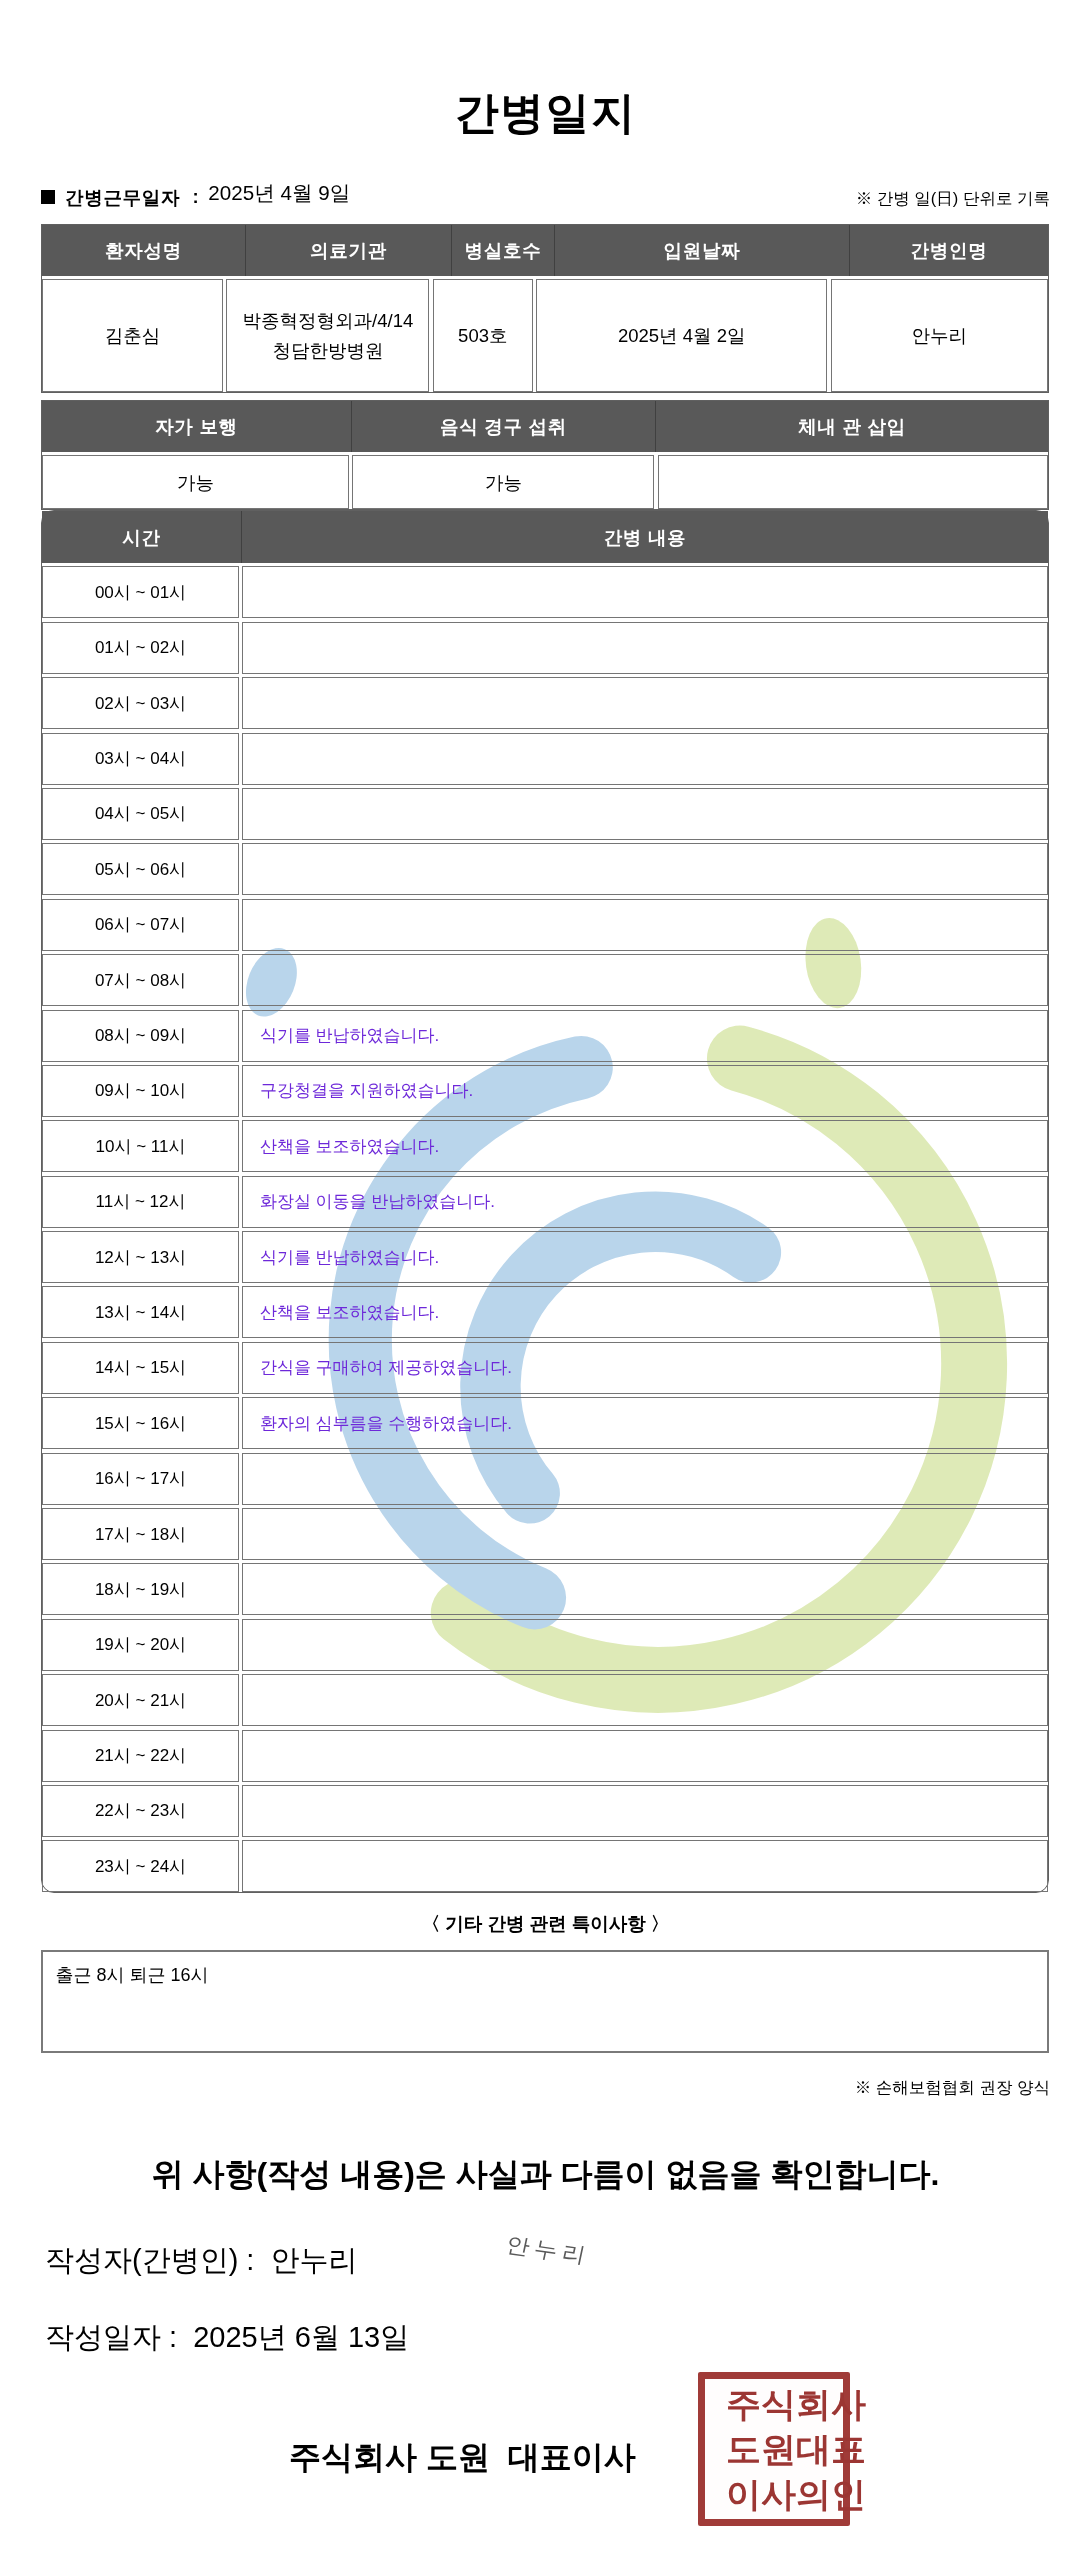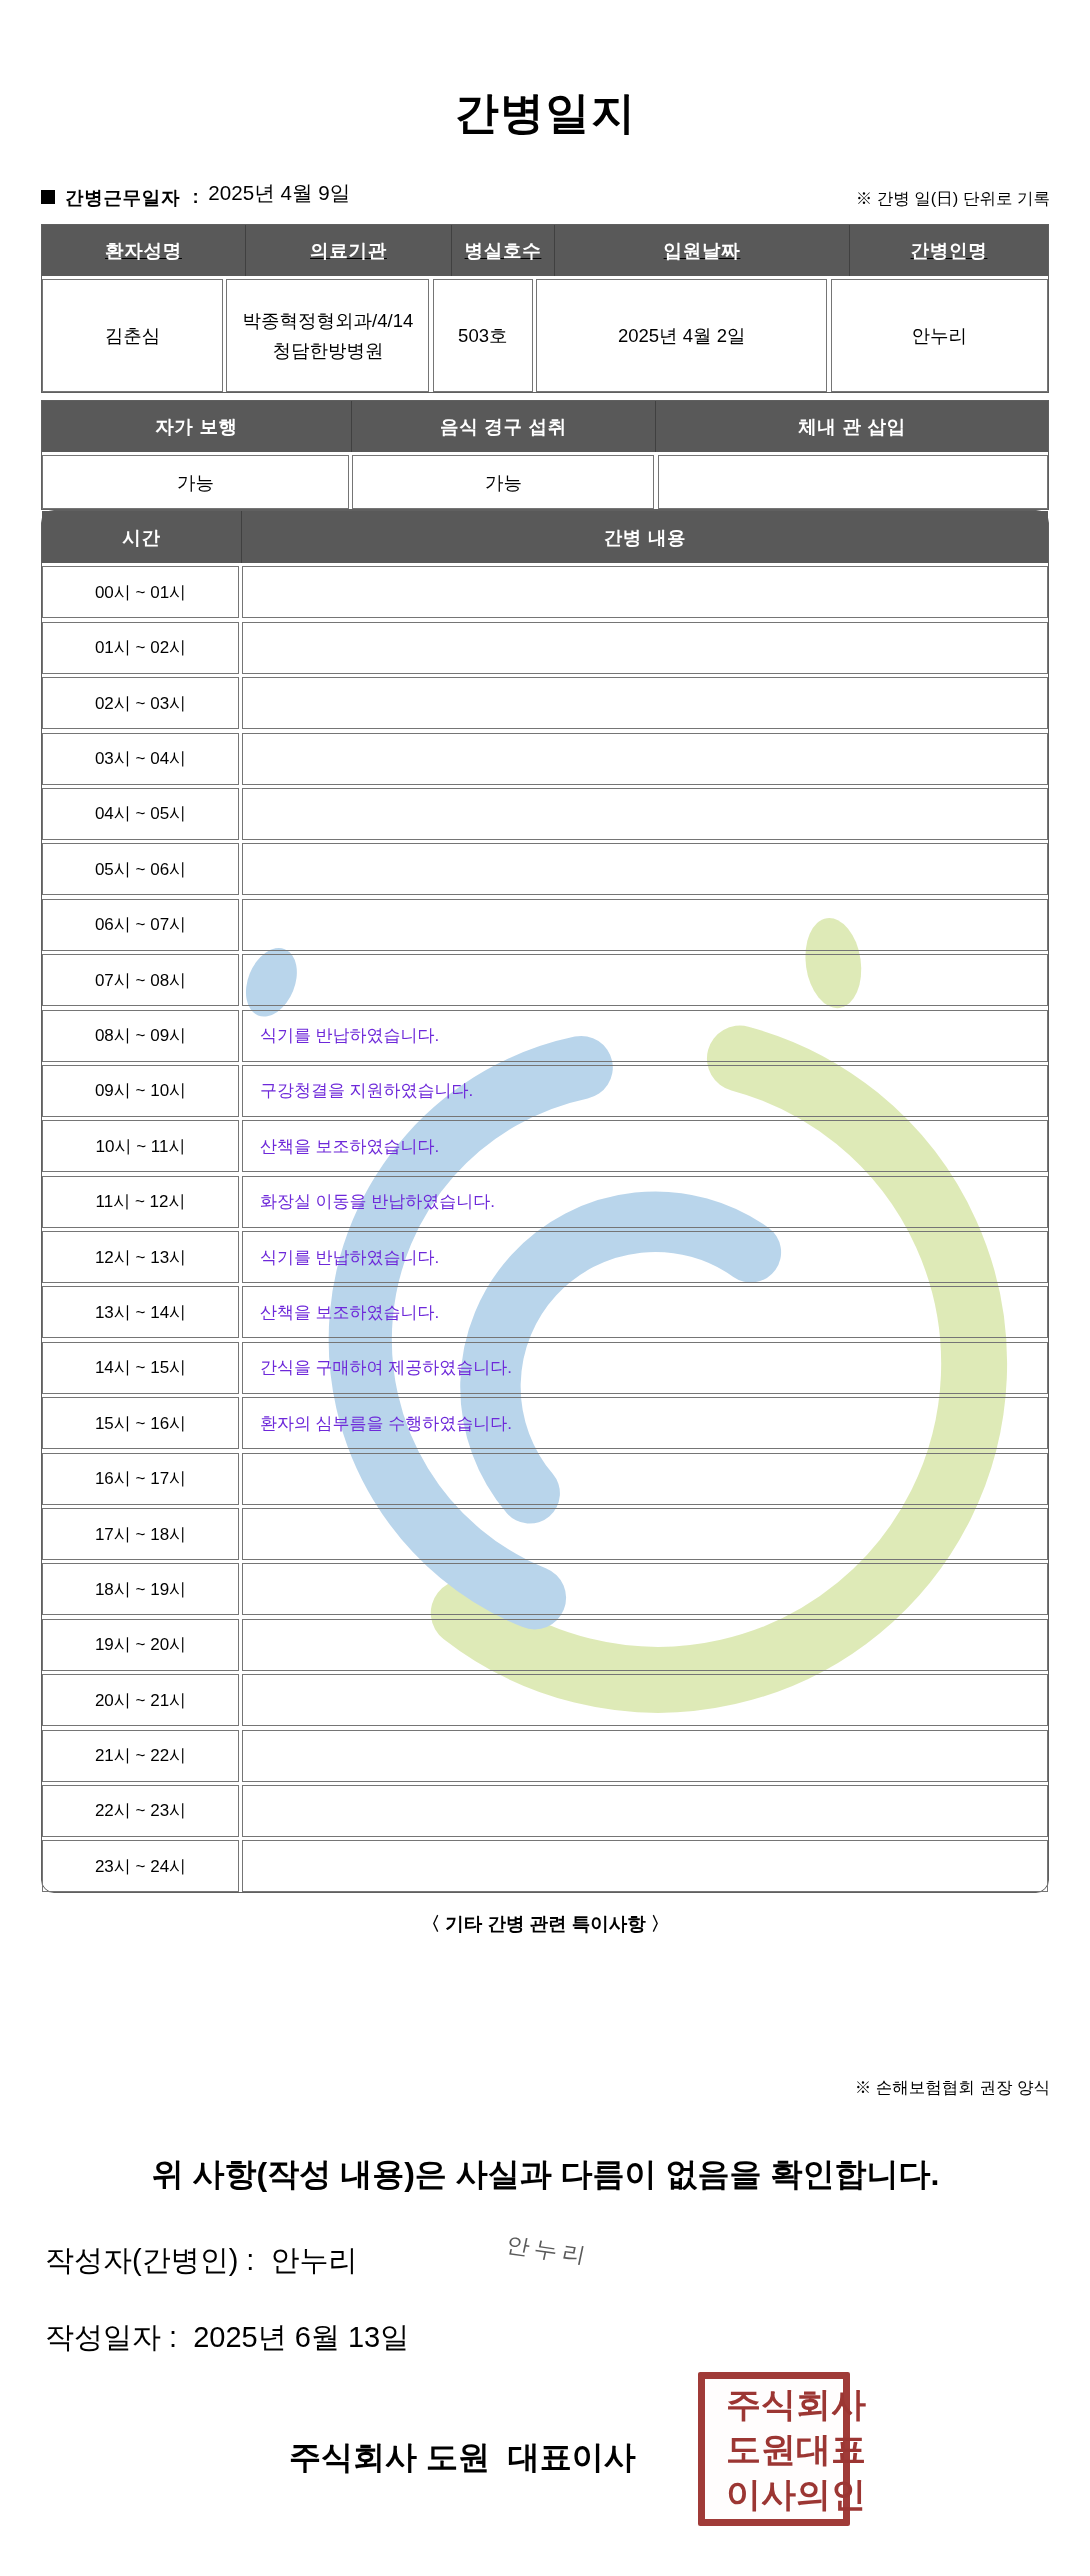--- a/index.html
+++ b/index.html
@@ -30,21 +30,21 @@
   }
   .th + .th { border-left:1.4px solid rgba(0,0,0,0.28); }
   .trow { display:flex; gap:3.4px; margin-top:3.4px; }
   .tcell {
     border:1.4px solid #757575; box-sizing:border-box; background:transparent;
     display:flex; align-items:center; justify-content:center;
     font-size:18.5px; color:#000; text-align:center;
   }
 
   .t1 { top:224px; }
-  .t1 .thead { height:51px;text-decoration:underline; }
+  .t1 .thead { height:51px; }
   .t1 .trow  { height:113px; }
   .t1 .h1{width:203px}.t1 .h2{width:206px}.t1 .h3{width:103px}.t1 .h4{width:295px}.t1 .h5{flex:1}
   .t1 .d1{width:181px}.t1 .d2{width:203px}.t1 .d3{width:100px}.t1 .d4{width:291px}.t1 .d5{flex:1}
   .t1 .d2 { line-height:1.62; word-break:break-all; padding:0 6.9px; }
 
   .t2 { top:400px; }
   .t2 .thead { height:51px; }
   .t2 .trow  { height:54px; }
   .t2 .h1{width:309px}.t2 .h2{width:304px}.t2 .h3{flex:1}
   .t2 .d1{width:307px}.t2 .d2{width:302px}.t2 .d3{flex:1}
@@ -242,20 +242,23 @@
           <div class="tcell tc-content"></div>
         </div>
         <div class="trow">
           <div class="tcell tc-time">23시 ~ 24시</div>
           <div class="tcell tc-content"></div>
         </div>
       </div>
   </div>
 
   <div class="abs etc-title">〈 기타 간병 관련 특이사항 〉</div>
+  <div class="abs etc-box">
+    <span>출근 8시 퇴근 16시</span>
+  </div>
   <div class="abs form-note">※ 손해보험협회 권장 양식</div>
 
   <div class="abs confirm">위 사항(작성 내용)은 사실과 다름이 없음을 확인합니다.</div>
   <div class="abs author-line">작성자(간병인) :  안누리</div>
   <div class="abs signature">안누리</div>
   <div class="abs date-line">작성일자 :  2025년 6월 13일</div>
   <div class="abs company-line">주식회사 도원  대표이사</div>
 
   <div class="abs stamp">
     <div class="srow">주식회사</div>

